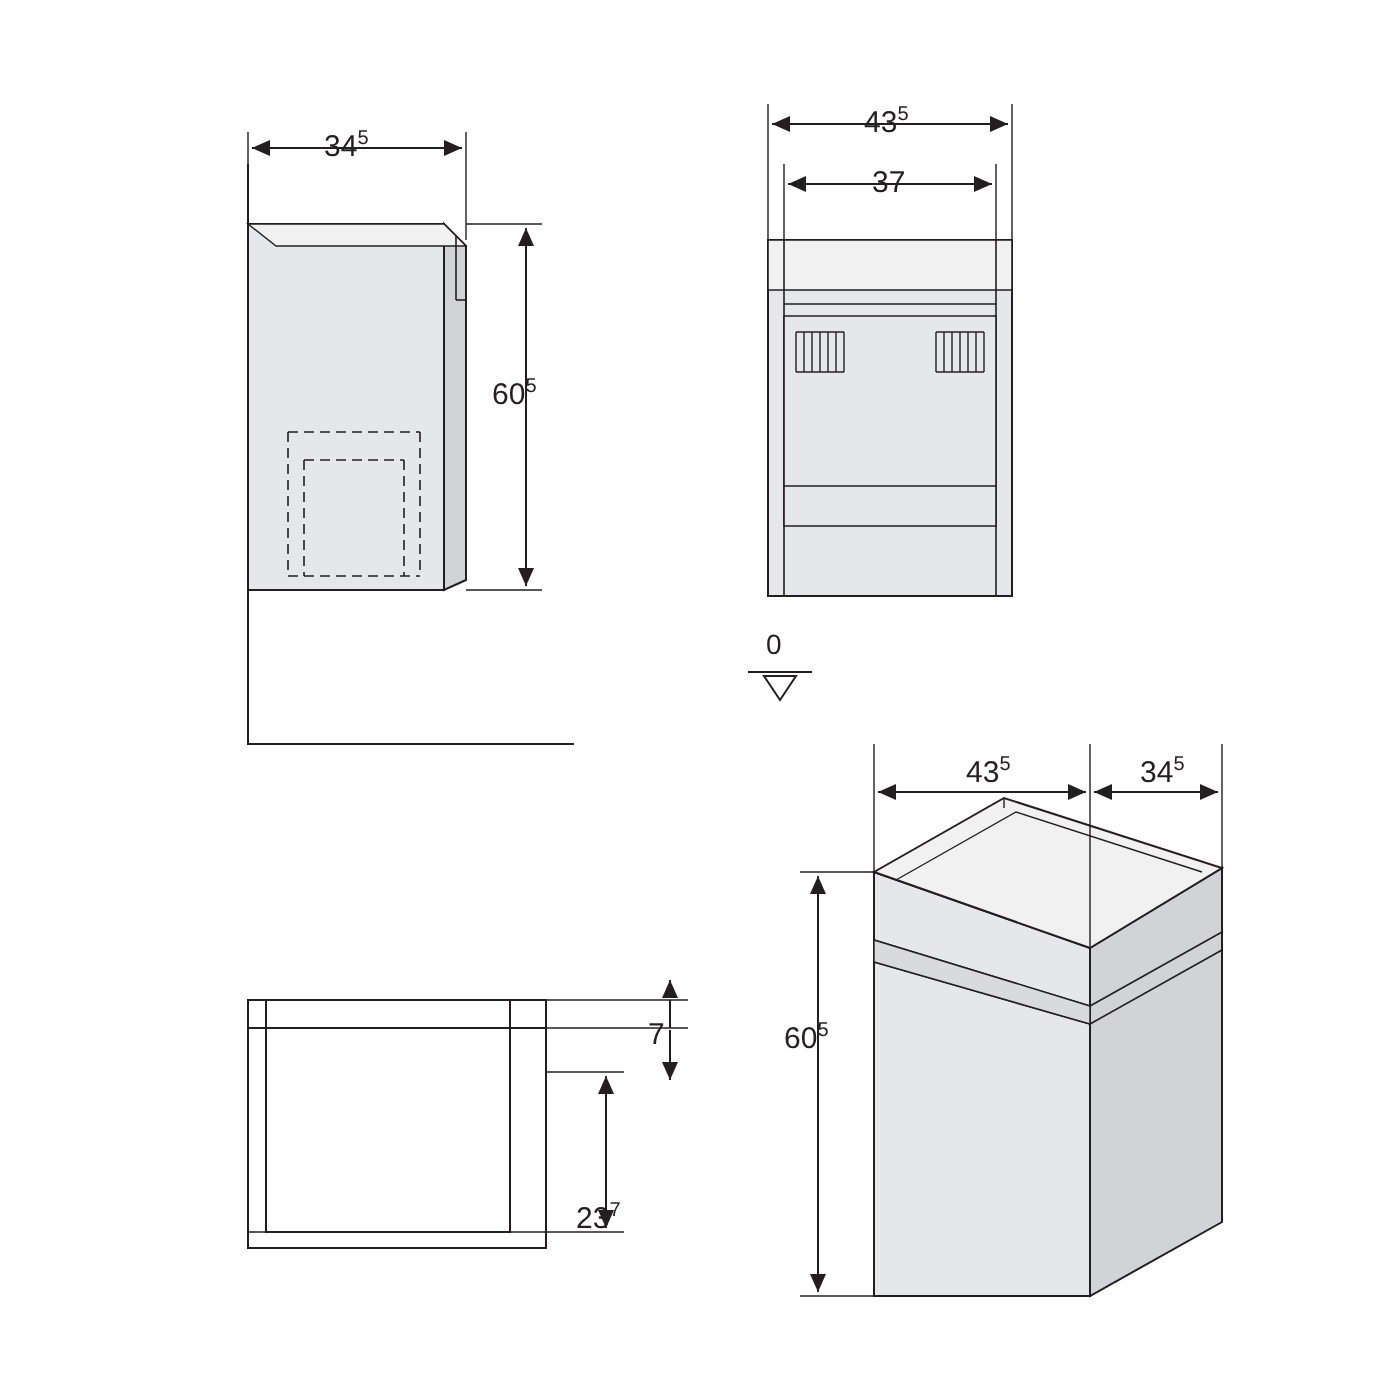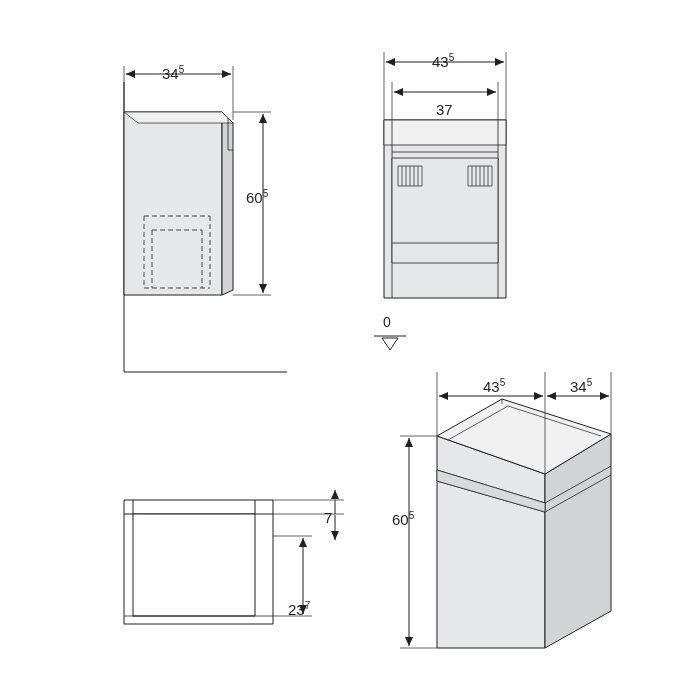--- a/index.html
+++ b/index.html
@@ -203,21 +203,21 @@
       <path d="M409,438 L409,646" stroke="#231f20" stroke-width="1" marker-start="url(#arrowL)" marker-end="url(#arrowR)"></path>
     </g>
   </svg>
 
   <div class="dimtext" style="left:162px; top:66px;"><span>34</span><sup>5</sup></div>
 
   <div class="dimtext" style="left:246px; top:190px;"><span>60</span><sup>5</sup></div>
 
   <div class="dimtext" style="left:432px; top:54px;"><span>43</span><sup>5</sup></div>
 
-  <div class="dimtext" style="left:436px; top:102px;"><span>37</span><sup></sup></div>
+  <div class="dimtext" style="left:436px; top:84px;"><span>37</span><sup></sup></div>
 
   <div class="zerotext" style="left:383px; top:315px;"><span>0</span></div>
 
   <div class="dimtext" style="left:324px; top:510px;"><span>7</span><sup></sup></div>
 
   <div class="dimtext" style="left:288px; top:564px;margin-top:38px;"><span>23</span><sup>7</sup></div>
 
   <div class="dimtext" style="left:483px; top:379px;"><span>43</span><sup>5</sup></div>
 
   <div class="dimtext" style="left:570px; top:379px;"><span>34</span><sup>5</sup></div>

